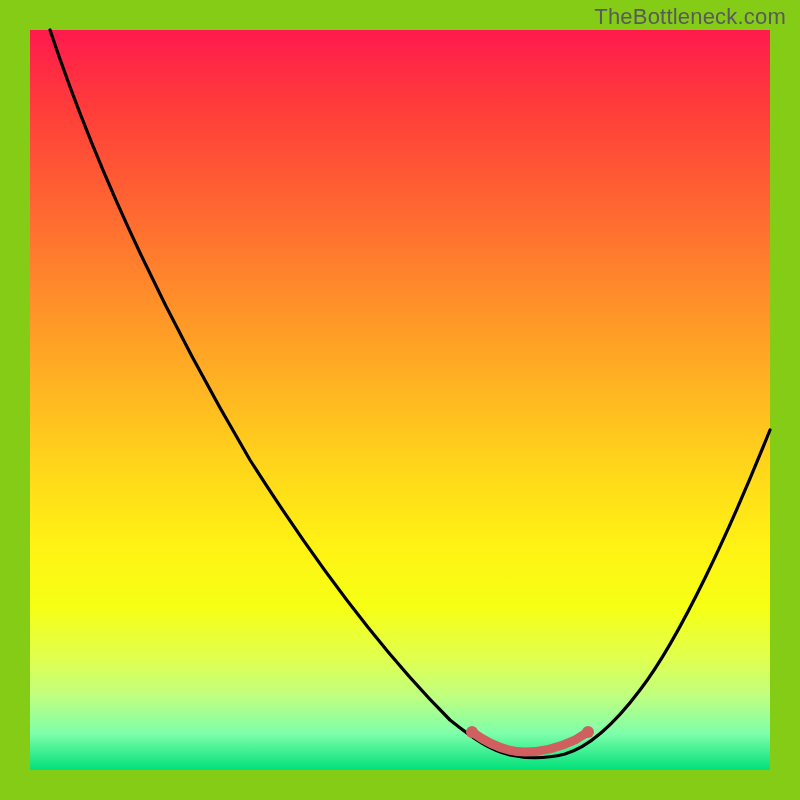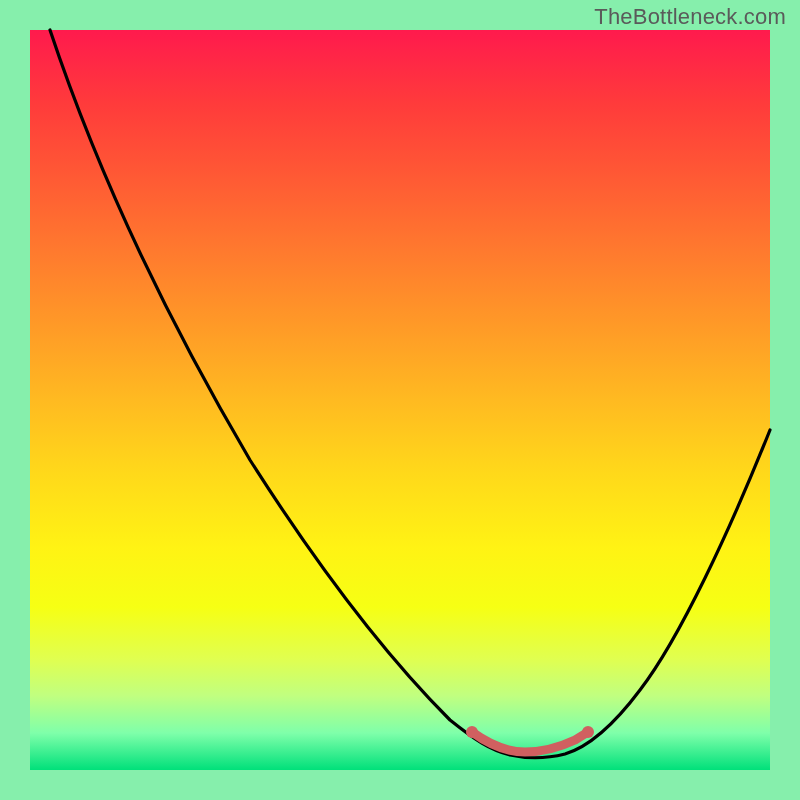--- a/index.html
+++ b/index.html
@@ -7,21 +7,21 @@
     padding: 0;
     width: 800px;
     height: 800px;
     background: #000000;
     overflow: hidden;
   }
   .container {
     position: relative;
     width: 800px;
     height: 800px;
-    background: #86efac;
+    background: #84cc16;
   }
   .plot-area {
     position: absolute;
     left: 30px;
     top: 30px;
     width: 740px;
     height: 740px;
     background: linear-gradient(to bottom,
       #ff1a4d 0%,
       #ff3b3b 10%,

